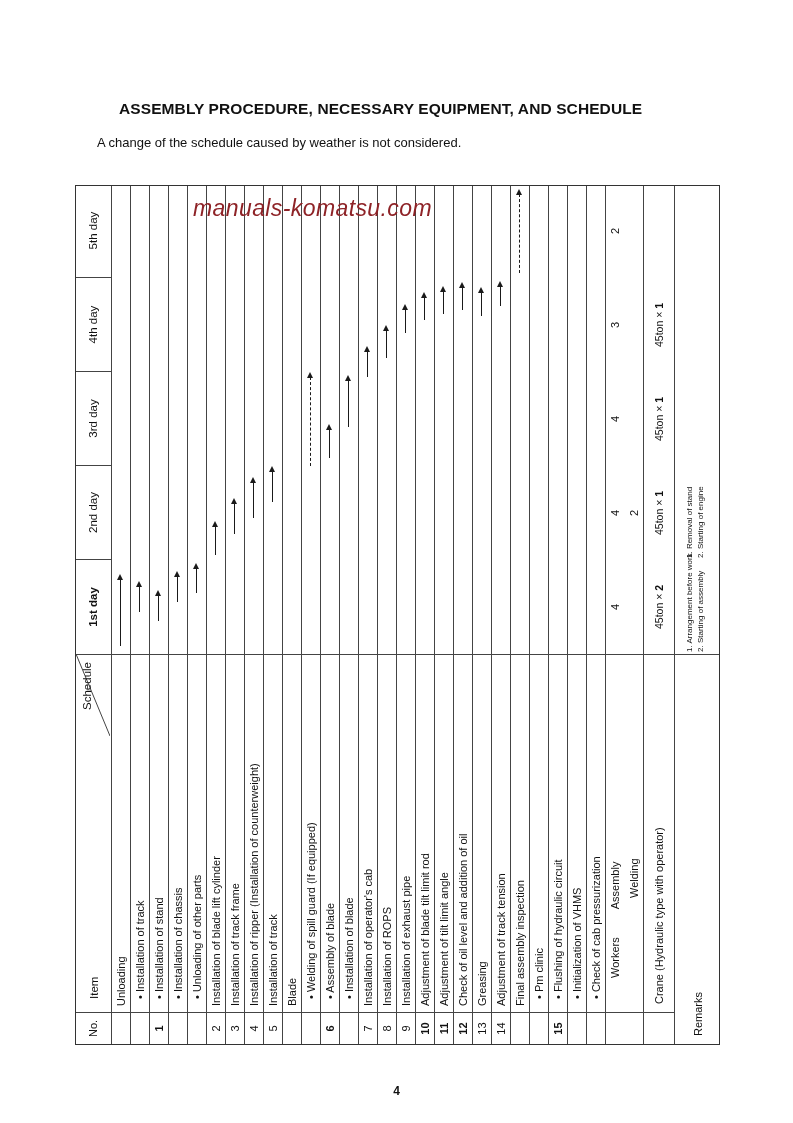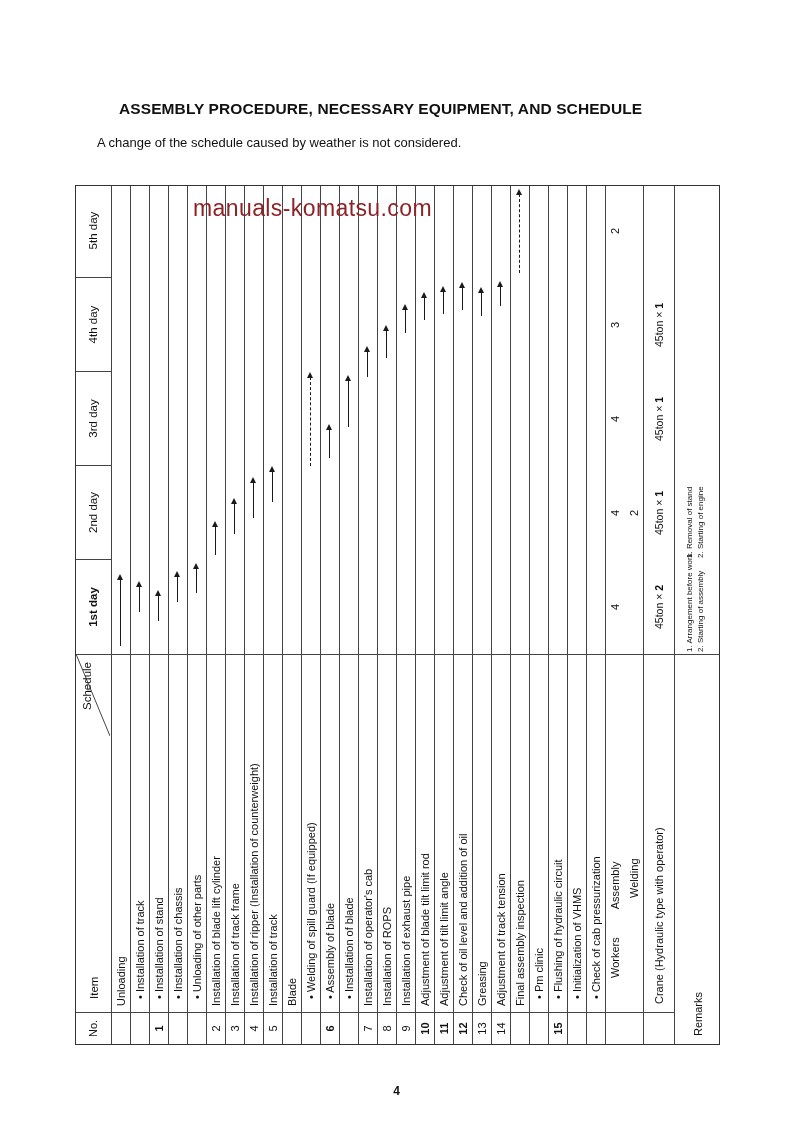--- a/index.html
+++ b/index.html
@@ -3,21 +3,21 @@
 <meta charset="utf-8">
 <style>
   html,body{margin:0;padding:0;}
   body{
     width:793px;height:1123px;position:relative;background:#ffffff;
     font-family:"Liberation Sans","DejaVu Sans",sans-serif;color:#111;
     overflow:hidden;
   }
   .title{position:absolute;left:75px;top:100px;font-size:15.5px;font-weight:bold;letter-spacing:.1px;margin-left:44px;}
   .notes{position:absolute;left:97px;top:134px;font-size:13px;line-height:18px;}
-  .watermark{position:absolute;left:193px;top:195px;font-size:23px;color:#8e2327;letter-spacing:.4px;z-index:9;}
+  .watermark{position:absolute;left:193px;top:195px;font-size:23px;color:#8e2327;letter-spacing:.4px;z-index:9;font-style:italic;}
   .pagenum{position:absolute;left:0;right:0;top:1084px;text-align:center;font-size:12px;font-weight:bold;}
 
   
   .rot{
     position:absolute;left:75px;top:1045px;width:860px;height:645px;
     transform:rotate(-90deg);transform-origin:0 0;
     border:1px solid #333;box-sizing:border-box;background:#fff;overflow:hidden;
   }
   .thead{display:flex;height:36px;border-bottom:1px solid #444;box-sizing:border-box;}
   .trow{display:flex;height:19px;border-bottom:1px solid #444;box-sizing:border-box;}

